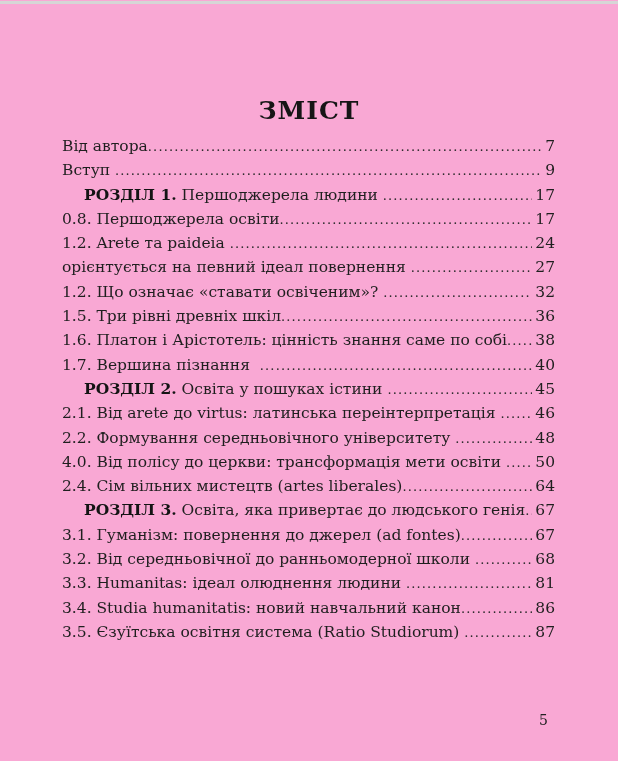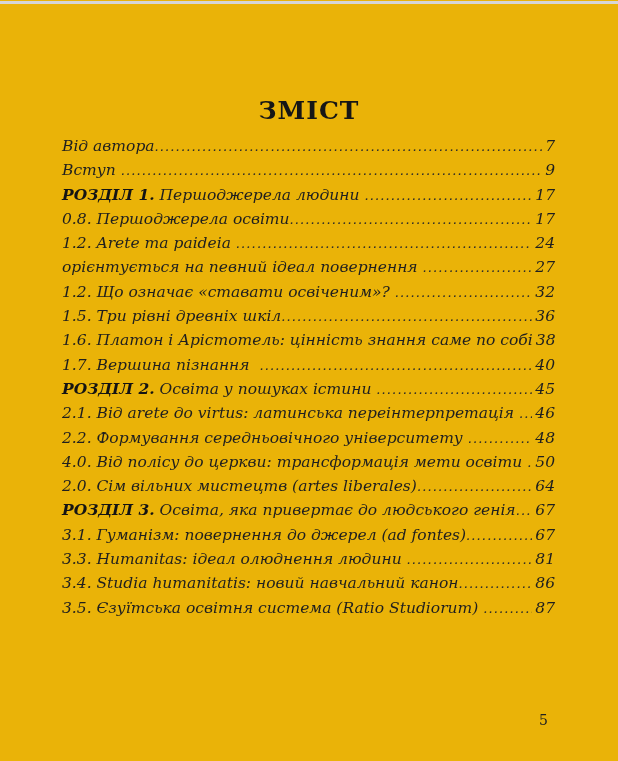--- a/index.html
+++ b/index.html
@@ -4,21 +4,21 @@
 <style>
   html, body {
     margin: 0;
     padding: 0;
     background: #ffffff;
   }
   .sheet {
     position: relative;
     width: 618px;
     height: 761px;
-    background: #eab308;
+    background: #f9a8d4;
     overflow: hidden;
     font-family: "DejaVu Serif", "Liberation Serif", serif;
     color: #1c1c1c;
   }
   .scan-edge-line {
     position: absolute;
     top: 1px;
     left: 0;
     width: 100%;
     height: 3px;
@@ -33,34 +33,34 @@
     font-size: 25px;
     font-weight: bold;
     letter-spacing: 1px;
     color: #161616;
   }
   .toc {
     position: absolute;
     top: 134px;
     left: 62px;
     right: 63px;
-    font-style: italic;
   }
   .toc-row {
     display: flex;
     align-items: baseline;
     height: 24.3px;
     font-size: 15.5px;
     line-height: 24.3px;
     color: #1f1f1f;
   }
   .toc-prefix {
     font-weight: bold;
     white-space: pre;
     color: #141414;
+    margin-left: 22px;
   }
   .toc-label {
     white-space: pre;
   }
   .toc-leader {
     flex: 1 1 auto;
     overflow: hidden;
     white-space: nowrap;
     min-width: 0;
   }
@@ -171,38 +171,44 @@
     <span class="toc-page">48</span>
   </div>
       <div class="toc-row">
 
     <span class="toc-label">4.0. Від полісу до церкви: трансформація мети освіти </span>
     <span class="toc-leader"></span>
     <span class="toc-page">50</span>
   </div>
       <div class="toc-row">
 
-    <span class="toc-label">2.0. Сім вільних мистецтв (artes liberales)</span>
+    <span class="toc-label">2.4. Сім вільних мистецтв (artes liberales)</span>
     <span class="toc-leader"></span>
     <span class="toc-page">64</span>
   </div>
       <div class="toc-row">
     <span class="toc-prefix">РОЗДІЛ 3.</span>
     <span class="toc-label"> Освіта, яка привертає до людського генія</span>
     <span class="toc-leader"></span>
     <span class="toc-page">67</span>
   </div>
       <div class="toc-row">
 
     <span class="toc-label">3.1. Гуманізм: повернення до джерел (ad fontes)</span>
     <span class="toc-leader"></span>
     <span class="toc-page">67</span>
   </div>
       <div class="toc-row">
 
+    <span class="toc-label">3.2. Від середньовічної до ранньомодерної школи </span>
+    <span class="toc-leader"></span>
+    <span class="toc-page">68</span>
+  </div>
+      <div class="toc-row">
+
     <span class="toc-label">3.3. Humanitas: ідеал олюднення людини </span>
     <span class="toc-leader"></span>
     <span class="toc-page">81</span>
   </div>
       <div class="toc-row">
 
     <span class="toc-label">3.4. Studia humanitatis: новий навчальний канон</span>
     <span class="toc-leader"></span>
     <span class="toc-page">86</span>
   </div>

